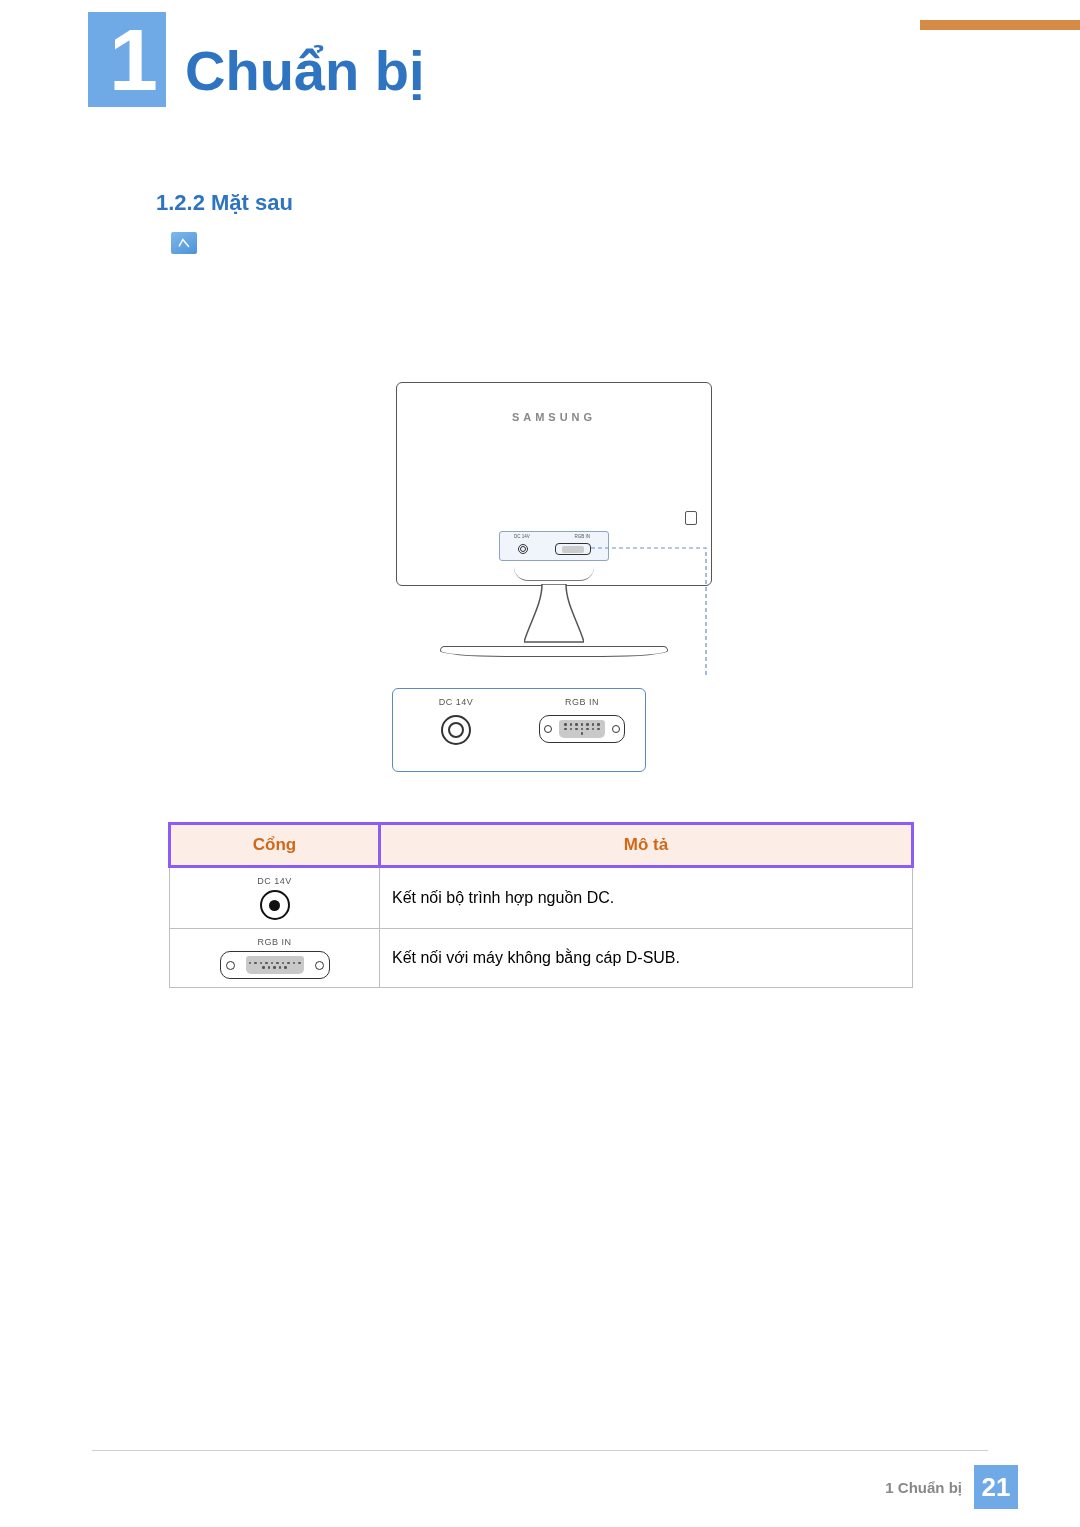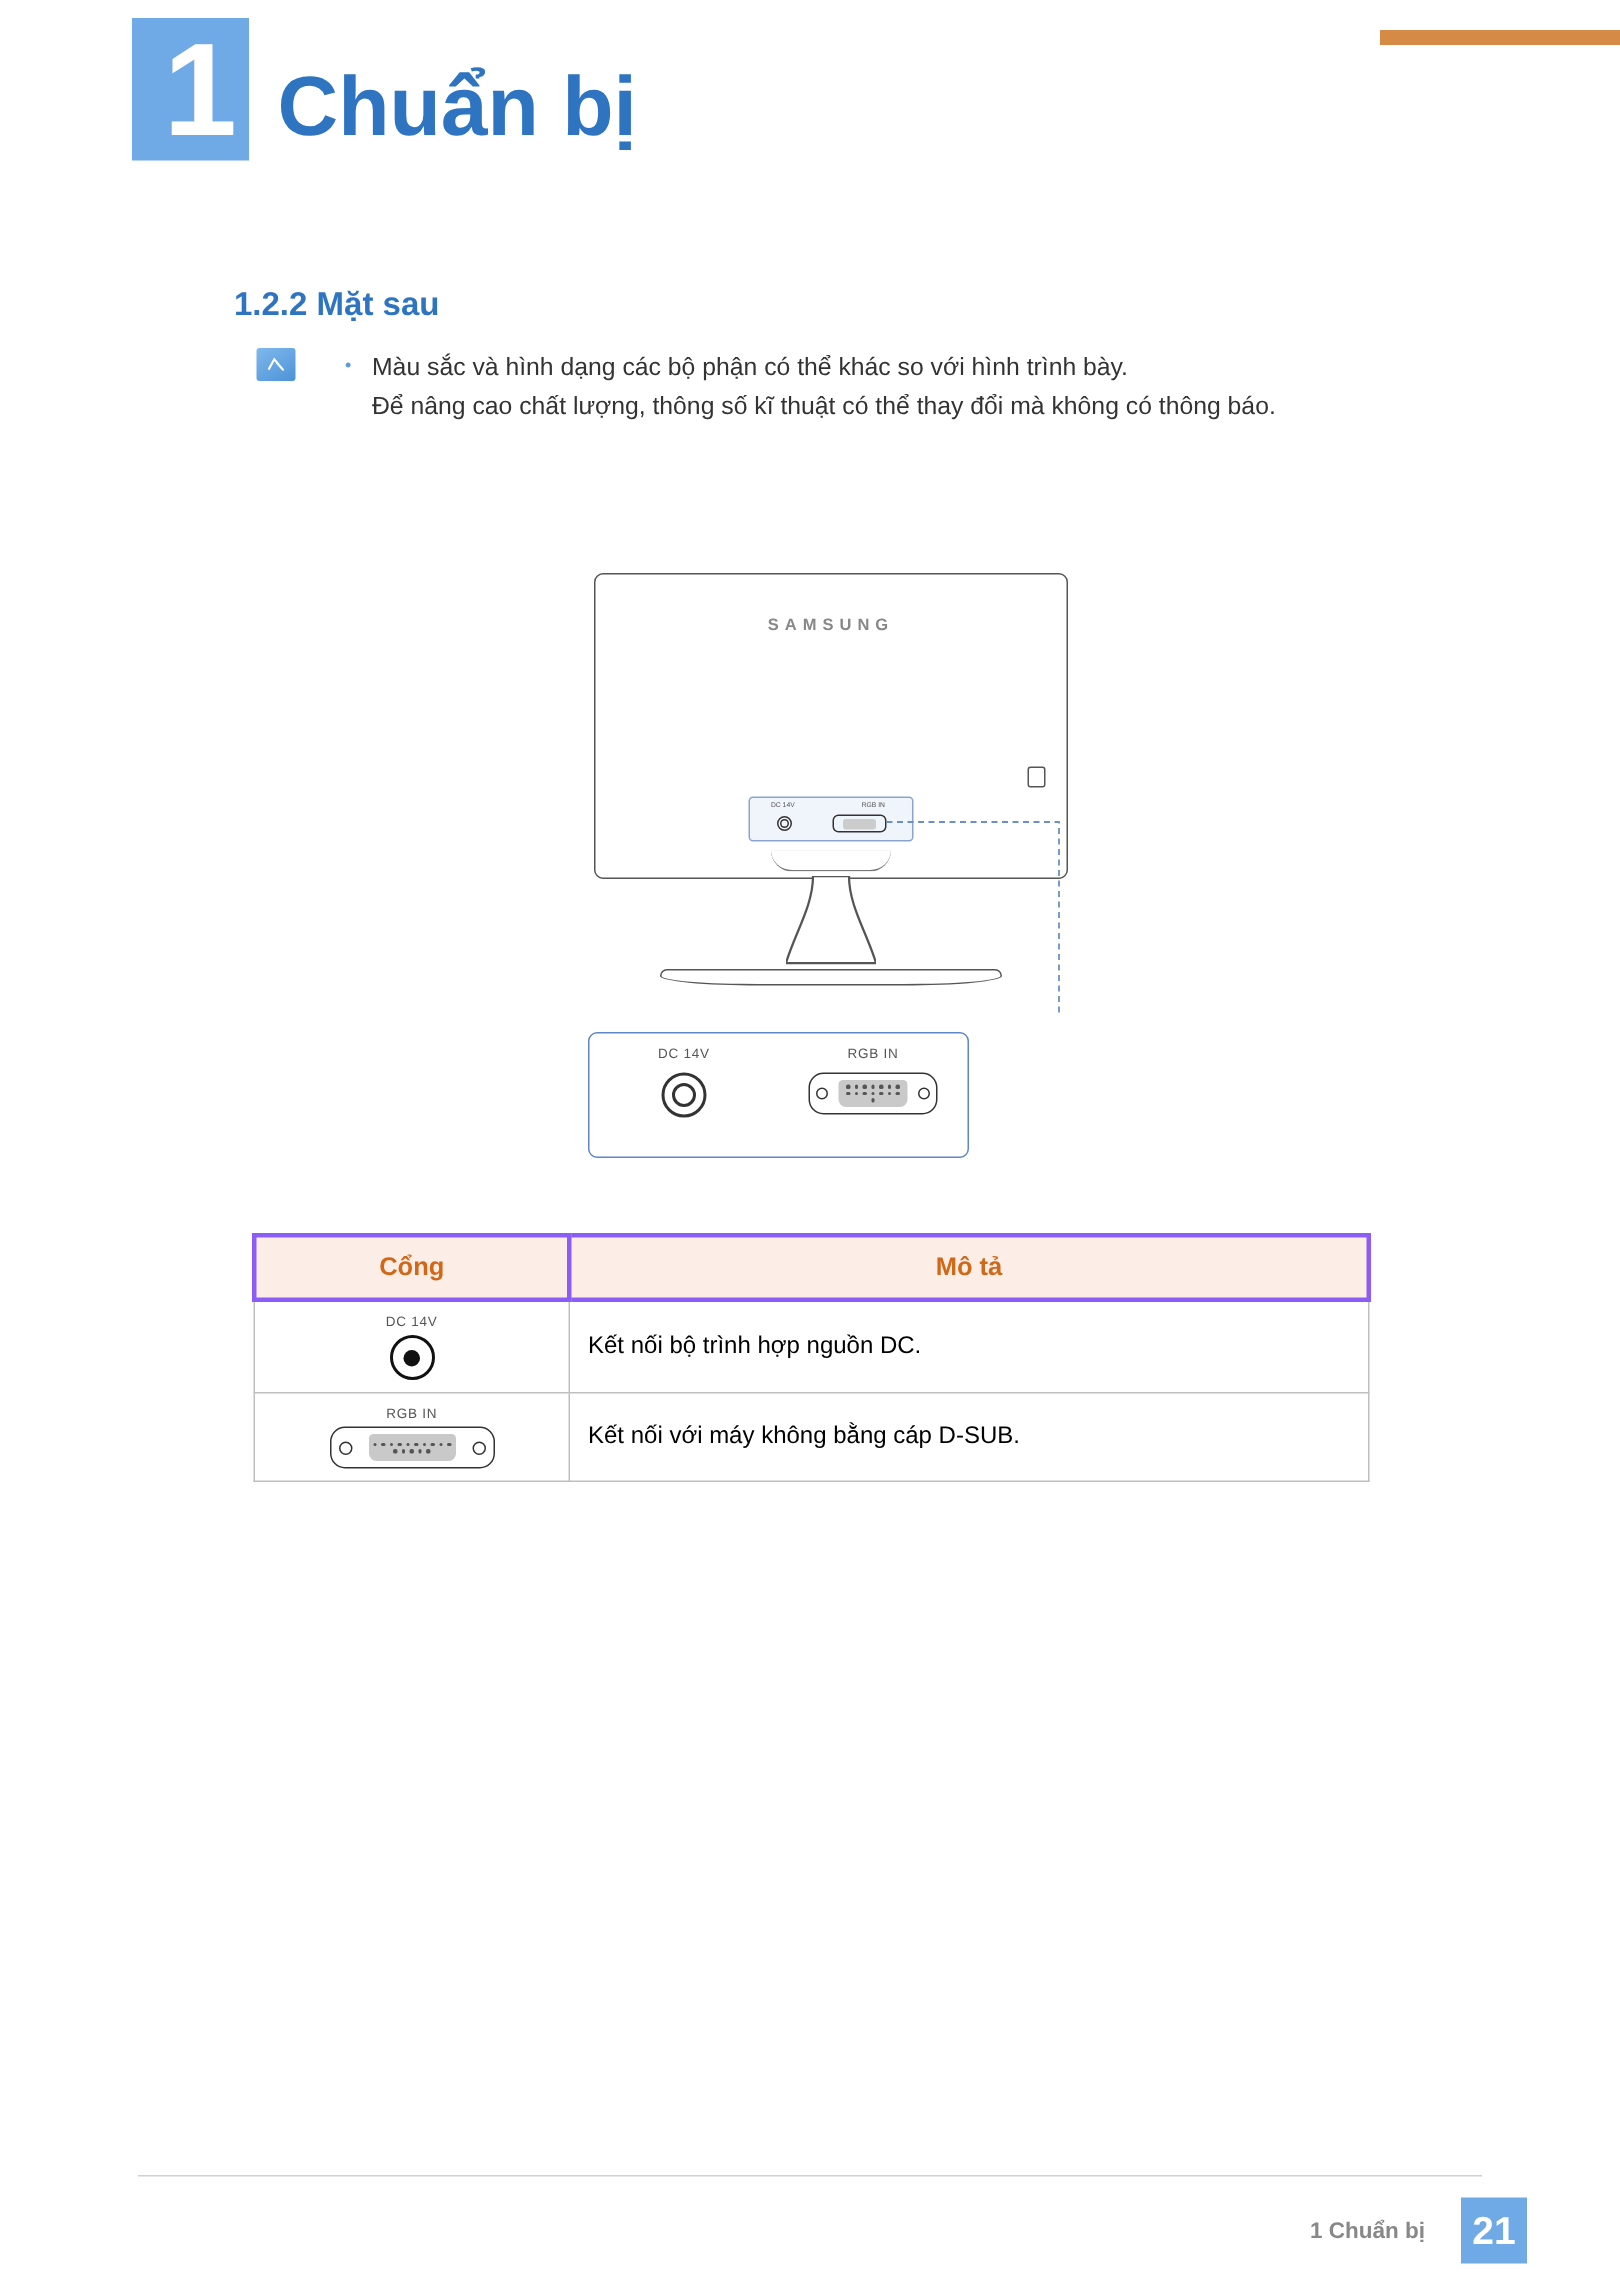--- a/index.html
+++ b/index.html
@@ -266,21 +266,21 @@
     right: 62px;
     bottom: 18px;
     display: flex;
     align-items: center;
     gap: 0;
   }
   .footer-chapter {
     font-size: 15px;
     font-weight: bold;
     color: #888888;
-    margin-right: 24px;
+    margin-right: 12px;
   }
   .page-num-box {
     width: 44px;
     height: 44px;
     background: #6fa9e6;
     color: #ffffff;
     font-size: 26px;
     font-weight: bold;
     display:flex; align-items:center; justify-content:center;
   }
@@ -295,22 +295,20 @@
 
 <div class="section-heading">1.2.2  Mặt sau</div>
 
 <div class="note-icon">
   <svg viewBox="0 0 24 24" fill="none" stroke="#fff" stroke-width="2.4">
     <path d="M4 17 L10 6 L15 12 M13 10 L20 18" stroke-linecap="round"></path>
   </svg>
 </div>
 
 <div class="note-list">
-  <div class="item" style="white-space:pre-line;">Màu sắc và hình dạng các bộ phận có thể khác so với hình trình bày.
-Để nâng cao chất lượng, thông số kĩ thuật có thể thay đổi mà không có thông báo.</div>
 </div>
 
 <div class="diagram">
   <div class="monitor-body">
     <div class="brand">SAMSUNG</div>
     <div class="port-panel">
       <span class="plabel" style="left:14px;">DC 14V</span>
       <span class="plabel" style="right:18px;">RGB IN</span>
       <div class="mini-dc"></div>
       <div class="mini-vga">

